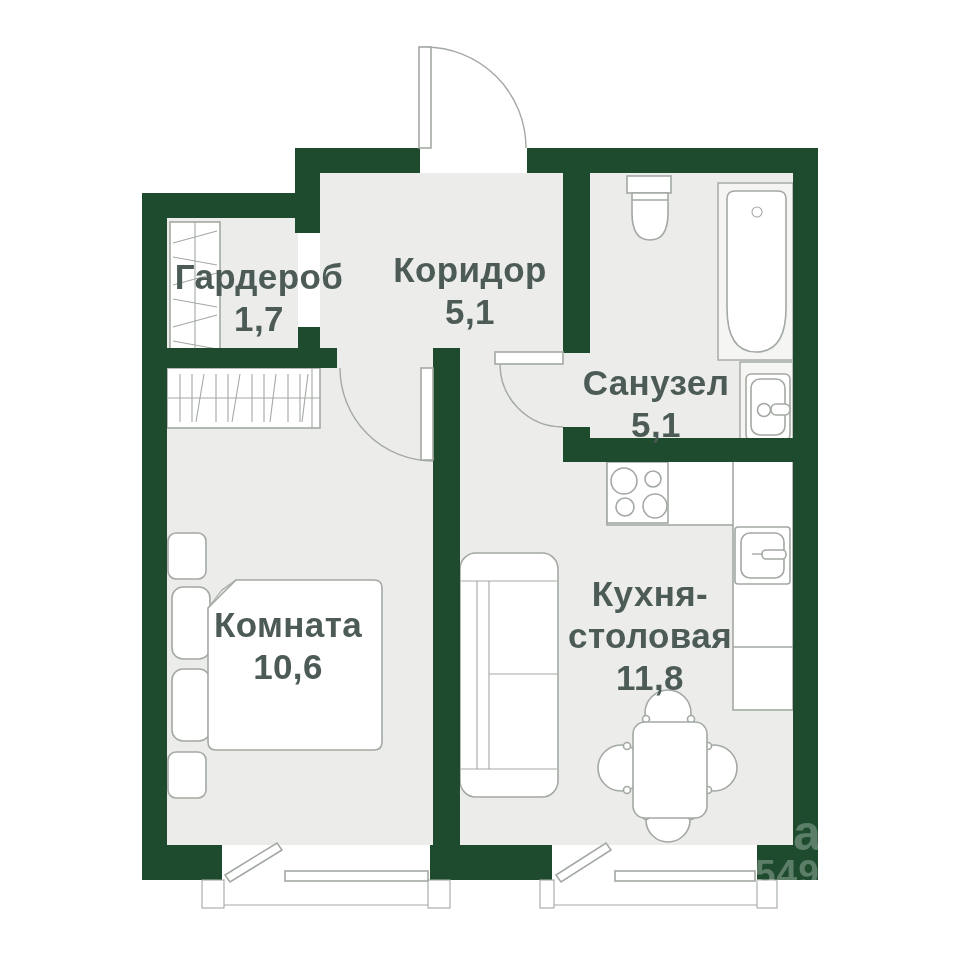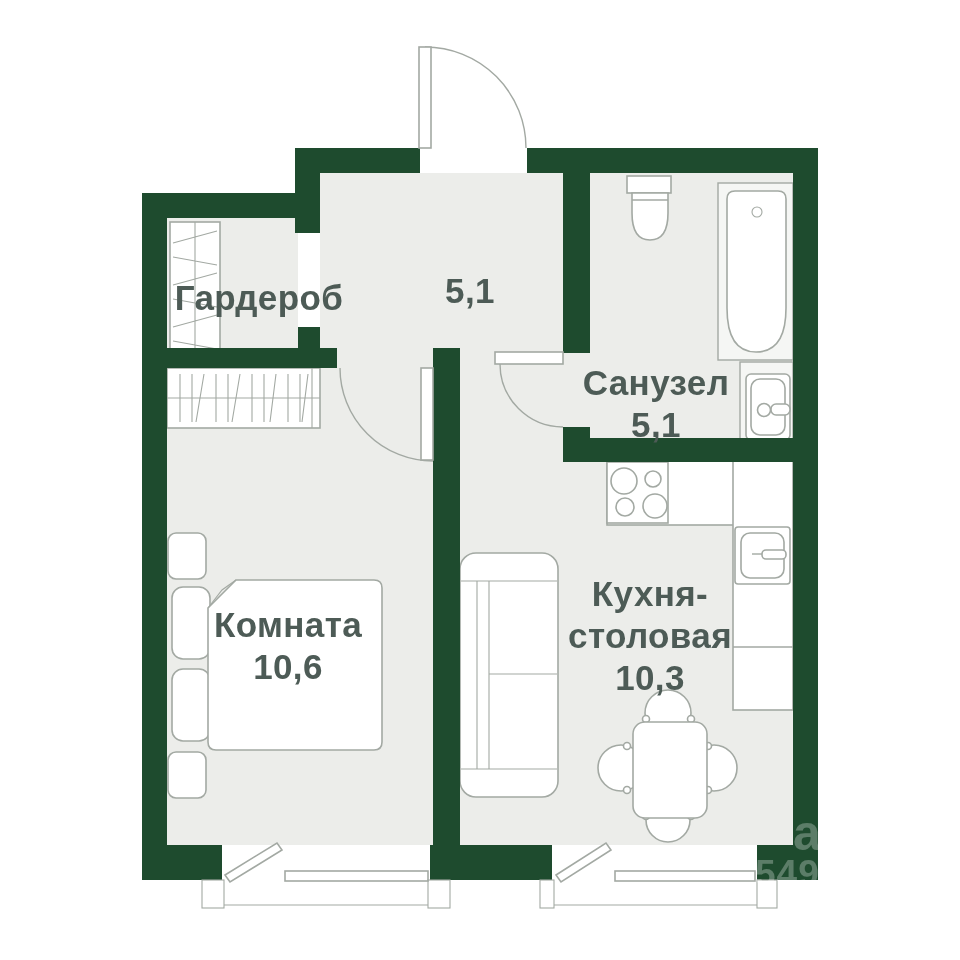--- a/index.html
+++ b/index.html
@@ -179,40 +179,42 @@
       <polygon class="fx" points="556,875 606,843 611,850 561,882"></polygon>
       <rect class="fx" x="615" y="871" width="140" height="10"></rect>
       <rect class="thin" x="540" y="880" width="14" height="28"></rect>
       <rect class="thin" x="757" y="880" width="20" height="28"></rect>
       <line class="thin" x1="554" y1="905" x2="757" y2="905"></line>
     </g>
   </svg>
 
   <div class="room-label" style="left:259px; top:298px;">
     <span>Гардероб</span>
+    <span>1,7</span>
   </div>
 
   <div class="room-label" style="left:470px; top:291px;">
+    <span>Коридор</span>
     <span>5,1</span>
   </div>
 
   <div class="room-label" style="left:656px; top:388px;margin-top:16px;">
     <span>Санузел</span>
     <span>5,1</span>
   </div>
 
   <div class="room-label" style="left:288px; top:646px;">
     <span>Комната</span>
     <span>10,6</span>
   </div>
 
   <div class="room-label" style="left:650px; top:636px;">
     <span>Кухня-</span>
     <span>столовая</span>
-    <span>10,3</span>
+    <span>11,8</span>
   </div>
 
   <div class="watermark">
     <span class="wm-letter">а</span>
     <span class="wm-digits">5499</span>
   </div>
 
 </div>
 
 </body></html>

